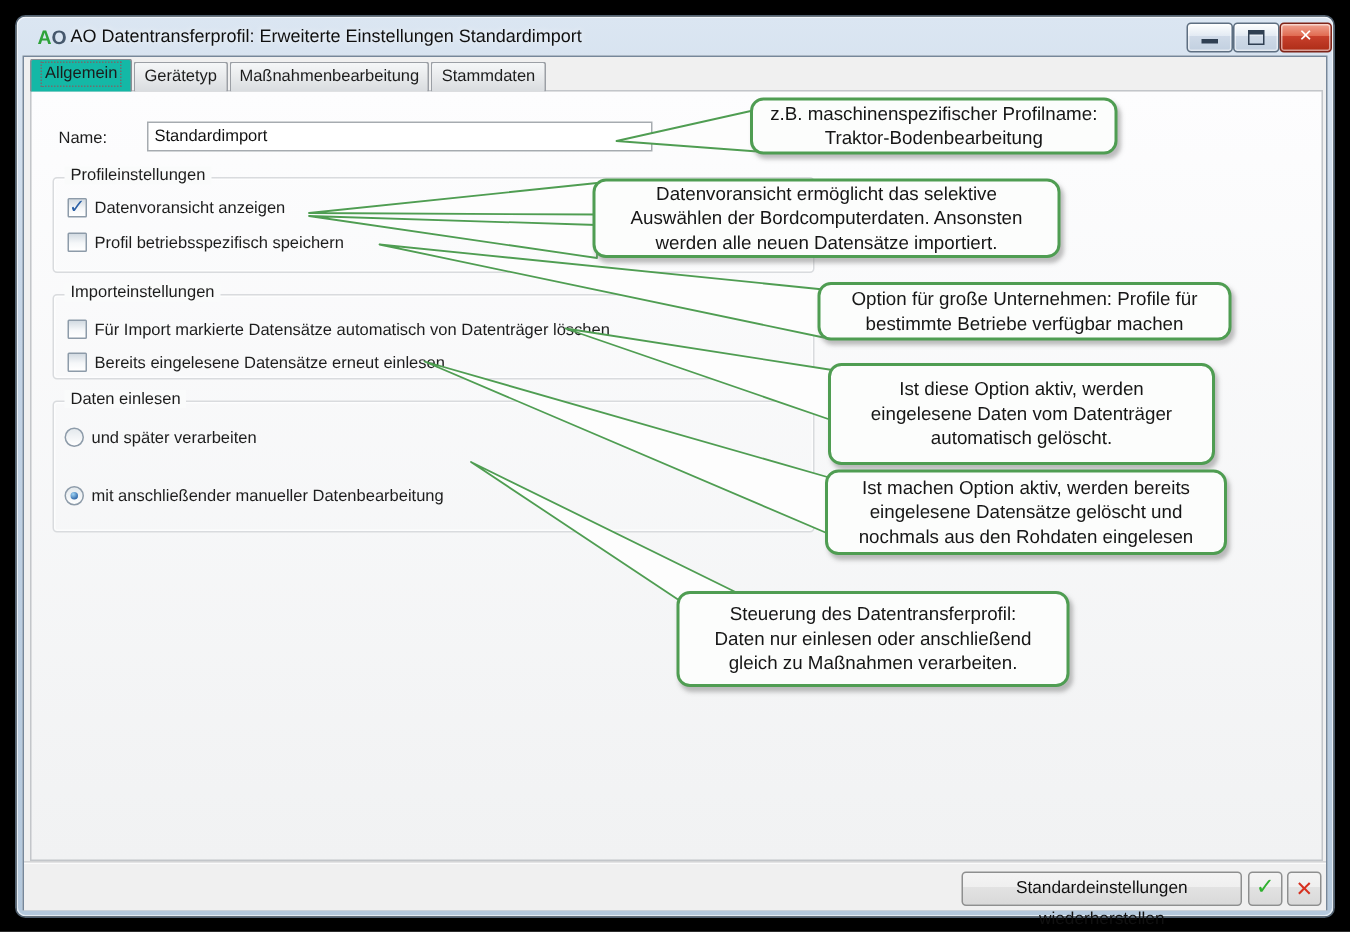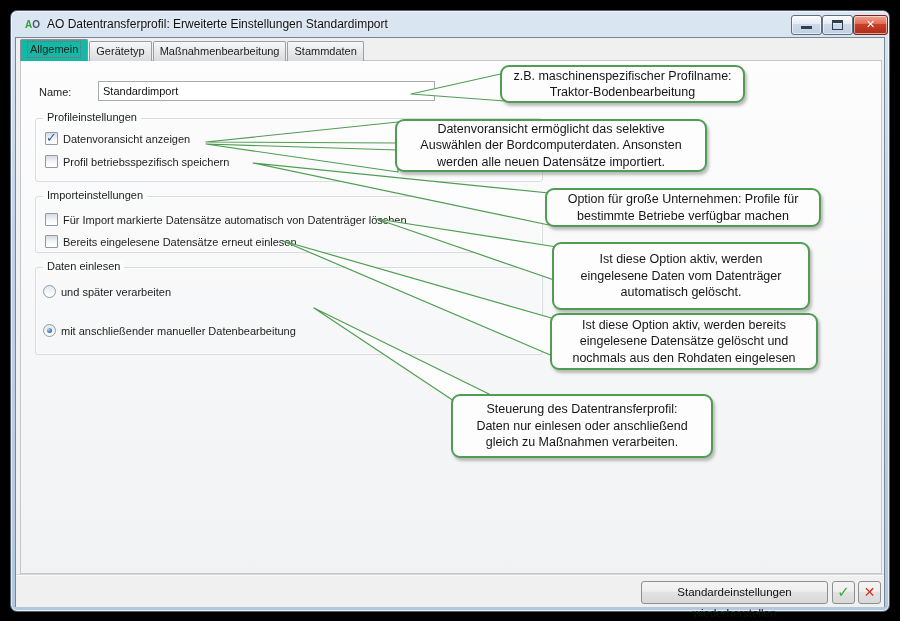--- a/index.html
+++ b/index.html
@@ -4,21 +4,21 @@
 <style>
   html,body{margin:0;padding:0;background:#000;}
   .screen{position:relative;width:900px;height:621px;background:#000;overflow:hidden;
           font-family:"Liberation Sans","DejaVu Sans",sans-serif;}
 
   
   .window{position:absolute;left:10px;top:10px;width:878px;height:600px;border-radius:7px;
           background:linear-gradient(180deg,#dbe6f2 0%,#c4d4e6 35%,#b4c8dc 100%);
           border:1px solid #51606f;box-shadow:inset 0 0 0 1px rgba(255,255,255,.65);}
   .titlebar{position:absolute;left:0;top:0;right:0;height:26px;}
-  .app-icon{position:absolute;left:14px;top:6px;width:18px;height:15px;font-size:10px;
+  .app-icon{position:absolute;left:14px;top:6px;width:18px;height:15px;font-size:13px;
             font-weight:700;letter-spacing:0;line-height:15px;}
   .app-icon .a{color:#2ea33a;} .app-icon .o{color:#46586c;}
   .win-title{position:absolute;left:36px;top:6px;font-size:12px;color:#101010;
              text-shadow:0 0 5px rgba(255,255,255,.9);white-space:nowrap;}
   .win-btn{position:absolute;top:4px;height:18px;border:1px solid #5e6f81;border-radius:3px;
            box-shadow:inset 0 0 0 1px rgba(255,255,255,.55);cursor:default;}
   .btn-min{left:780px;width:29px;background:linear-gradient(#fdfefe,#e2eaf3 45%,#cfdae8 46%,#c2d0e0);}
   .btn-max{left:811px;width:29px;background:linear-gradient(#fdfefe,#e2eaf3 45%,#cfdae8 46%,#c2d0e0);}
   .btn-close{left:842px;width:33px;background:linear-gradient(#f0a492,#e06a50 45%,#c8402c 46%,#ad2c17);
              border-color:#7e2418;color:#fff;font-size:11px;font-weight:700;text-align:center;line-height:17px;}
@@ -170,21 +170,21 @@
         <div class="callout" style="left:524px;top:127px;width:276px;height:39px;">
           <div class="cl">Option für große Unternehmen: Profile für</div>
           <div class="cl">bestimmte Betriebe verfügbar machen</div>
         </div>
         <div class="callout" style="left:531px;top:181px;width:258px;height:68px;">
           <div class="cl">Ist diese Option aktiv, werden</div>
           <div class="cl">eingelesene Daten vom Datenträger</div>
           <div class="cl">automatisch gelöscht.</div>
         </div>
         <div class="callout" style="left:529px;top:252px;width:268px;height:57px;">
-          <div class="cl">Ist diese Option aktiv, werden bereits</div>
+          <div class="cl">Ist machen Option aktiv, werden bereits</div>
           <div class="cl">eingelesene Datensätze gelöscht und</div>
           <div class="cl">nochmals aus den Rohdaten eingelesen</div>
         </div>
         <div class="callout" style="left:430px;top:333px;width:262px;height:64px;">
           <div class="cl">Steuerung des Datentransferprofil:</div>
           <div class="cl">Daten nur einlesen oder anschließend</div>
           <div class="cl">gleich zu Maßnahmen verarbeiten.</div>
         </div>
       </div>
 

